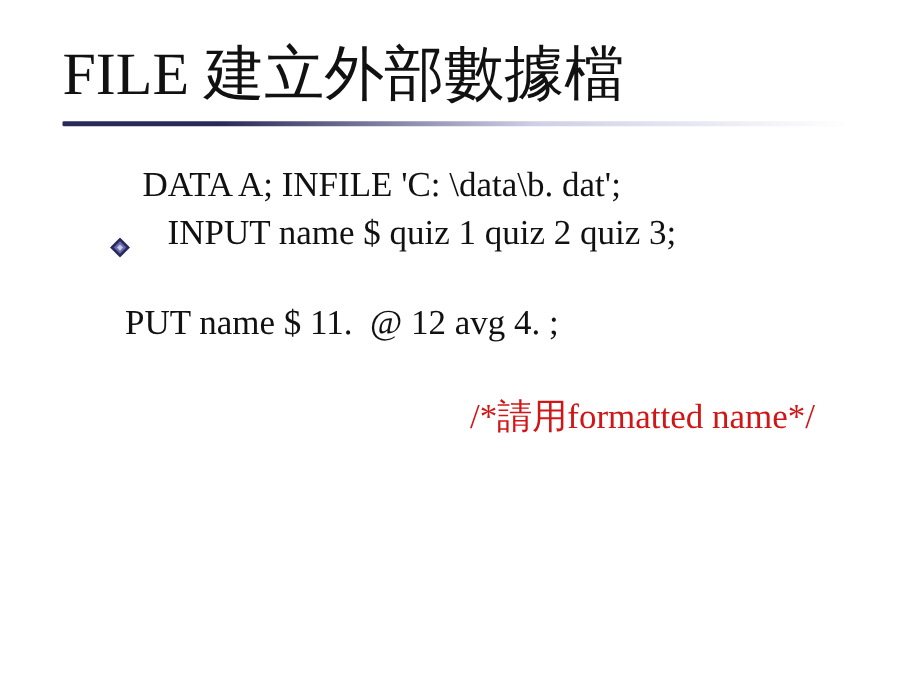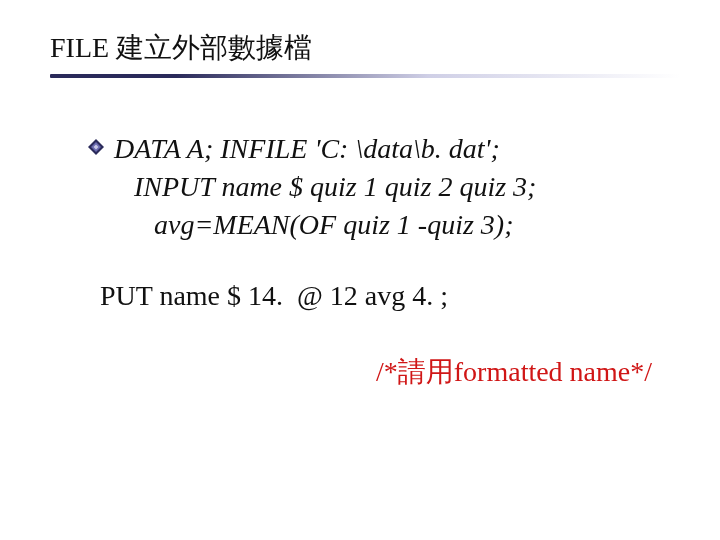--- a/index.html
+++ b/index.html
@@ -18,21 +18,21 @@
     box-sizing: border-box;
     overflow: hidden;
   }
   .title-wrap {
     position: absolute;
     left: 50px;
     top: 32px;
     right: 40px;
   }
   .title {
-    font-size: 28px;
+    font-size: 48px;
     line-height: 1.15;
     color: #111;
     letter-spacing: 0px;
     font-weight: 400;
   }
   .title-rule {
     margin-top: 10px;
     height: 4px;
     background: linear-gradient(to right, #2a2a5a 0%, #2a2a5a 20%, #cfcfe6 60%, #ffffff 100%);
     border-radius: 1px;
@@ -41,23 +41,22 @@
     position: absolute;
     left: 88px;
     top: 130px;
     right: 30px;
     font-size: 28px;
     line-height: 1.35;
     color: #111;
   }
   .bullet-row {
     display: flex;
-    align-items: flex-start;
+    align-items: flex-end;
     gap: 10px;
-    font-style: italic;
   }
   .bullet-icon {
     flex: 0 0 auto;
     margin-top: 9px;
   }
   .bullet-icon svg {
     display: block;
   }
   .indent1 { padding-left: 20px; }
   .indent2 { padding-left: 40px; }
@@ -82,28 +81,27 @@
       <span class="bullet-icon">
         <svg width="16" height="16" viewBox="0 0 16 16">
           <polygon points="8,0 16,8 8,16 0,8" fill="#2a2a5a"></polygon>
           <polygon points="8,3 13,8 8,13 3,8" fill="#6a6ab0"></polygon>
           <polygon points="8,5.5 10.5,8 8,10.5 5.5,8" fill="#c8c8e6"></polygon>
         </svg>
       </span>
       <div>
         <div class="code-line">DATA A; INFILE 'C: \data\b. dat';</div>
         <div class="code-line indent1">INPUT name $ quiz 1 quiz 2 quiz 3;</div>
-        <div class="code-line indent2">avg=MEAN(OF quiz 1 -quiz 3);</div>
       </div>
     </div>
 
     <div class="spacer"></div>
 
     <div class="indent3">
-      <div class="code-line">PUT name $ 14.  @ 12 avg 4. ;</div>
+      <div class="code-line">PUT name $ 11.  @ 12 avg 4. ;</div>
       <div class="code-line" style="padding-left:220px;">
         <span class="comment">/*請用formatted name*/</span>
       </div>
 
     </div>
 
   </div>
 
 </div>
 

